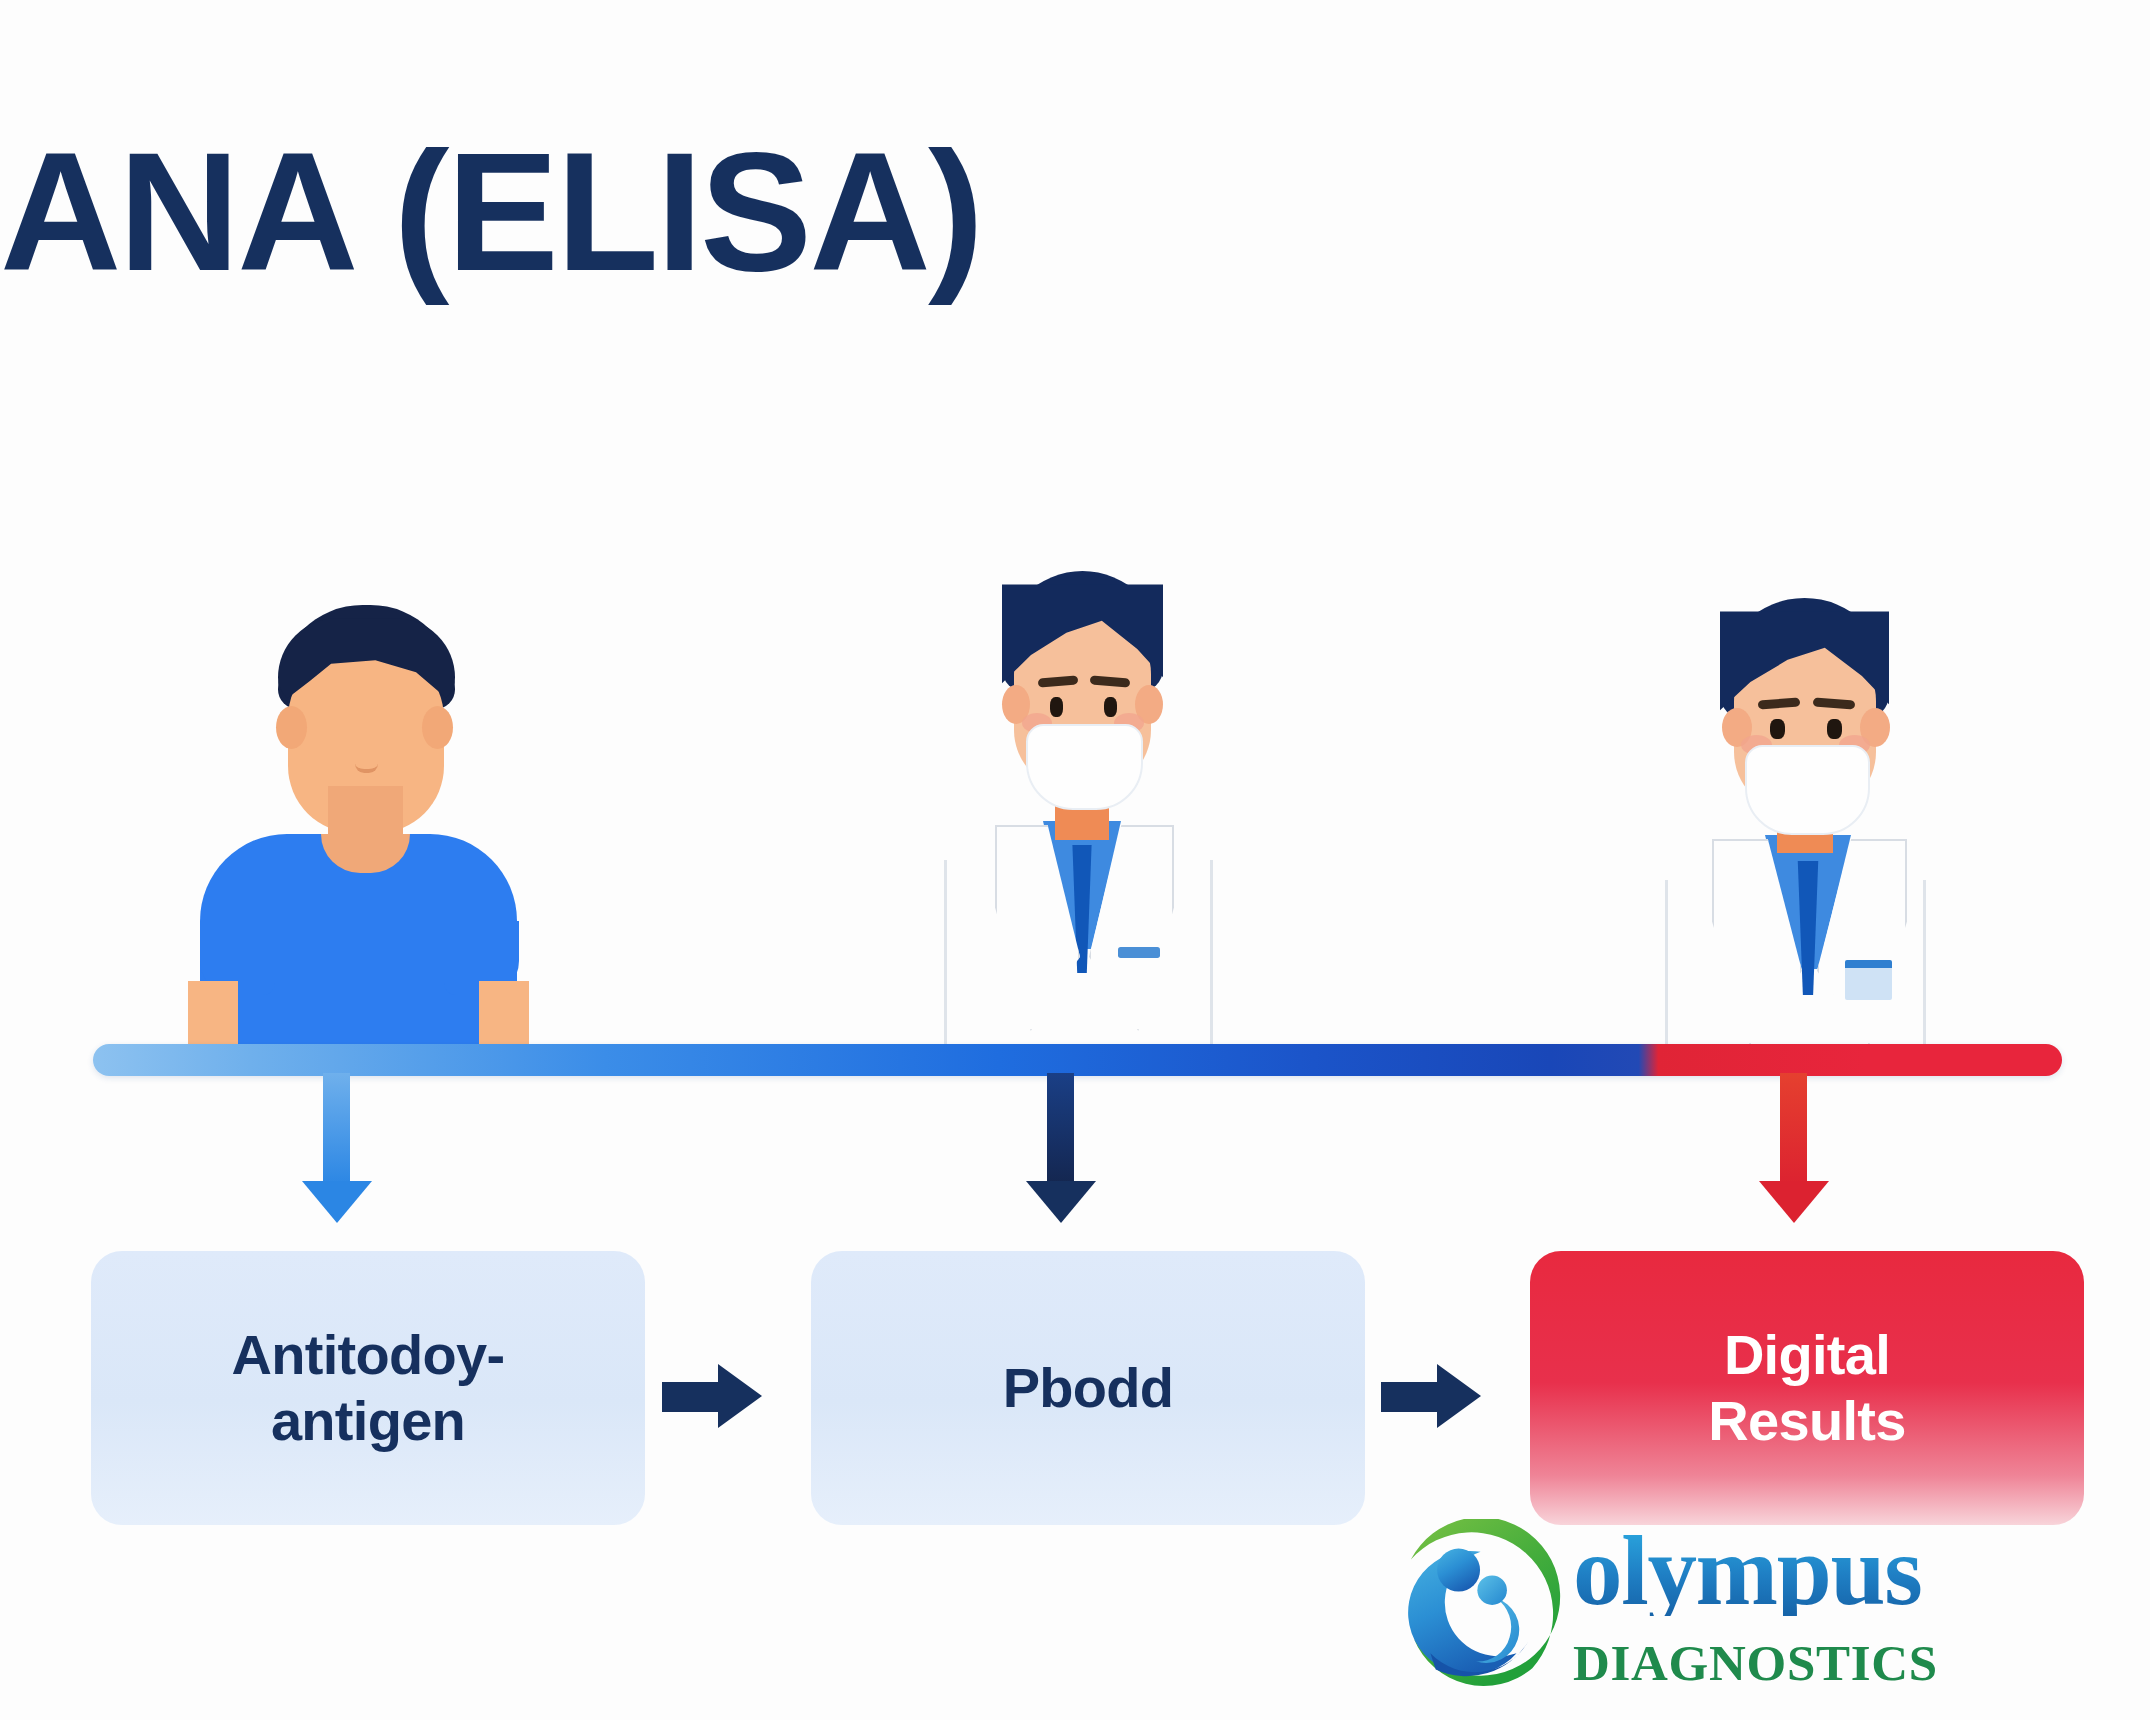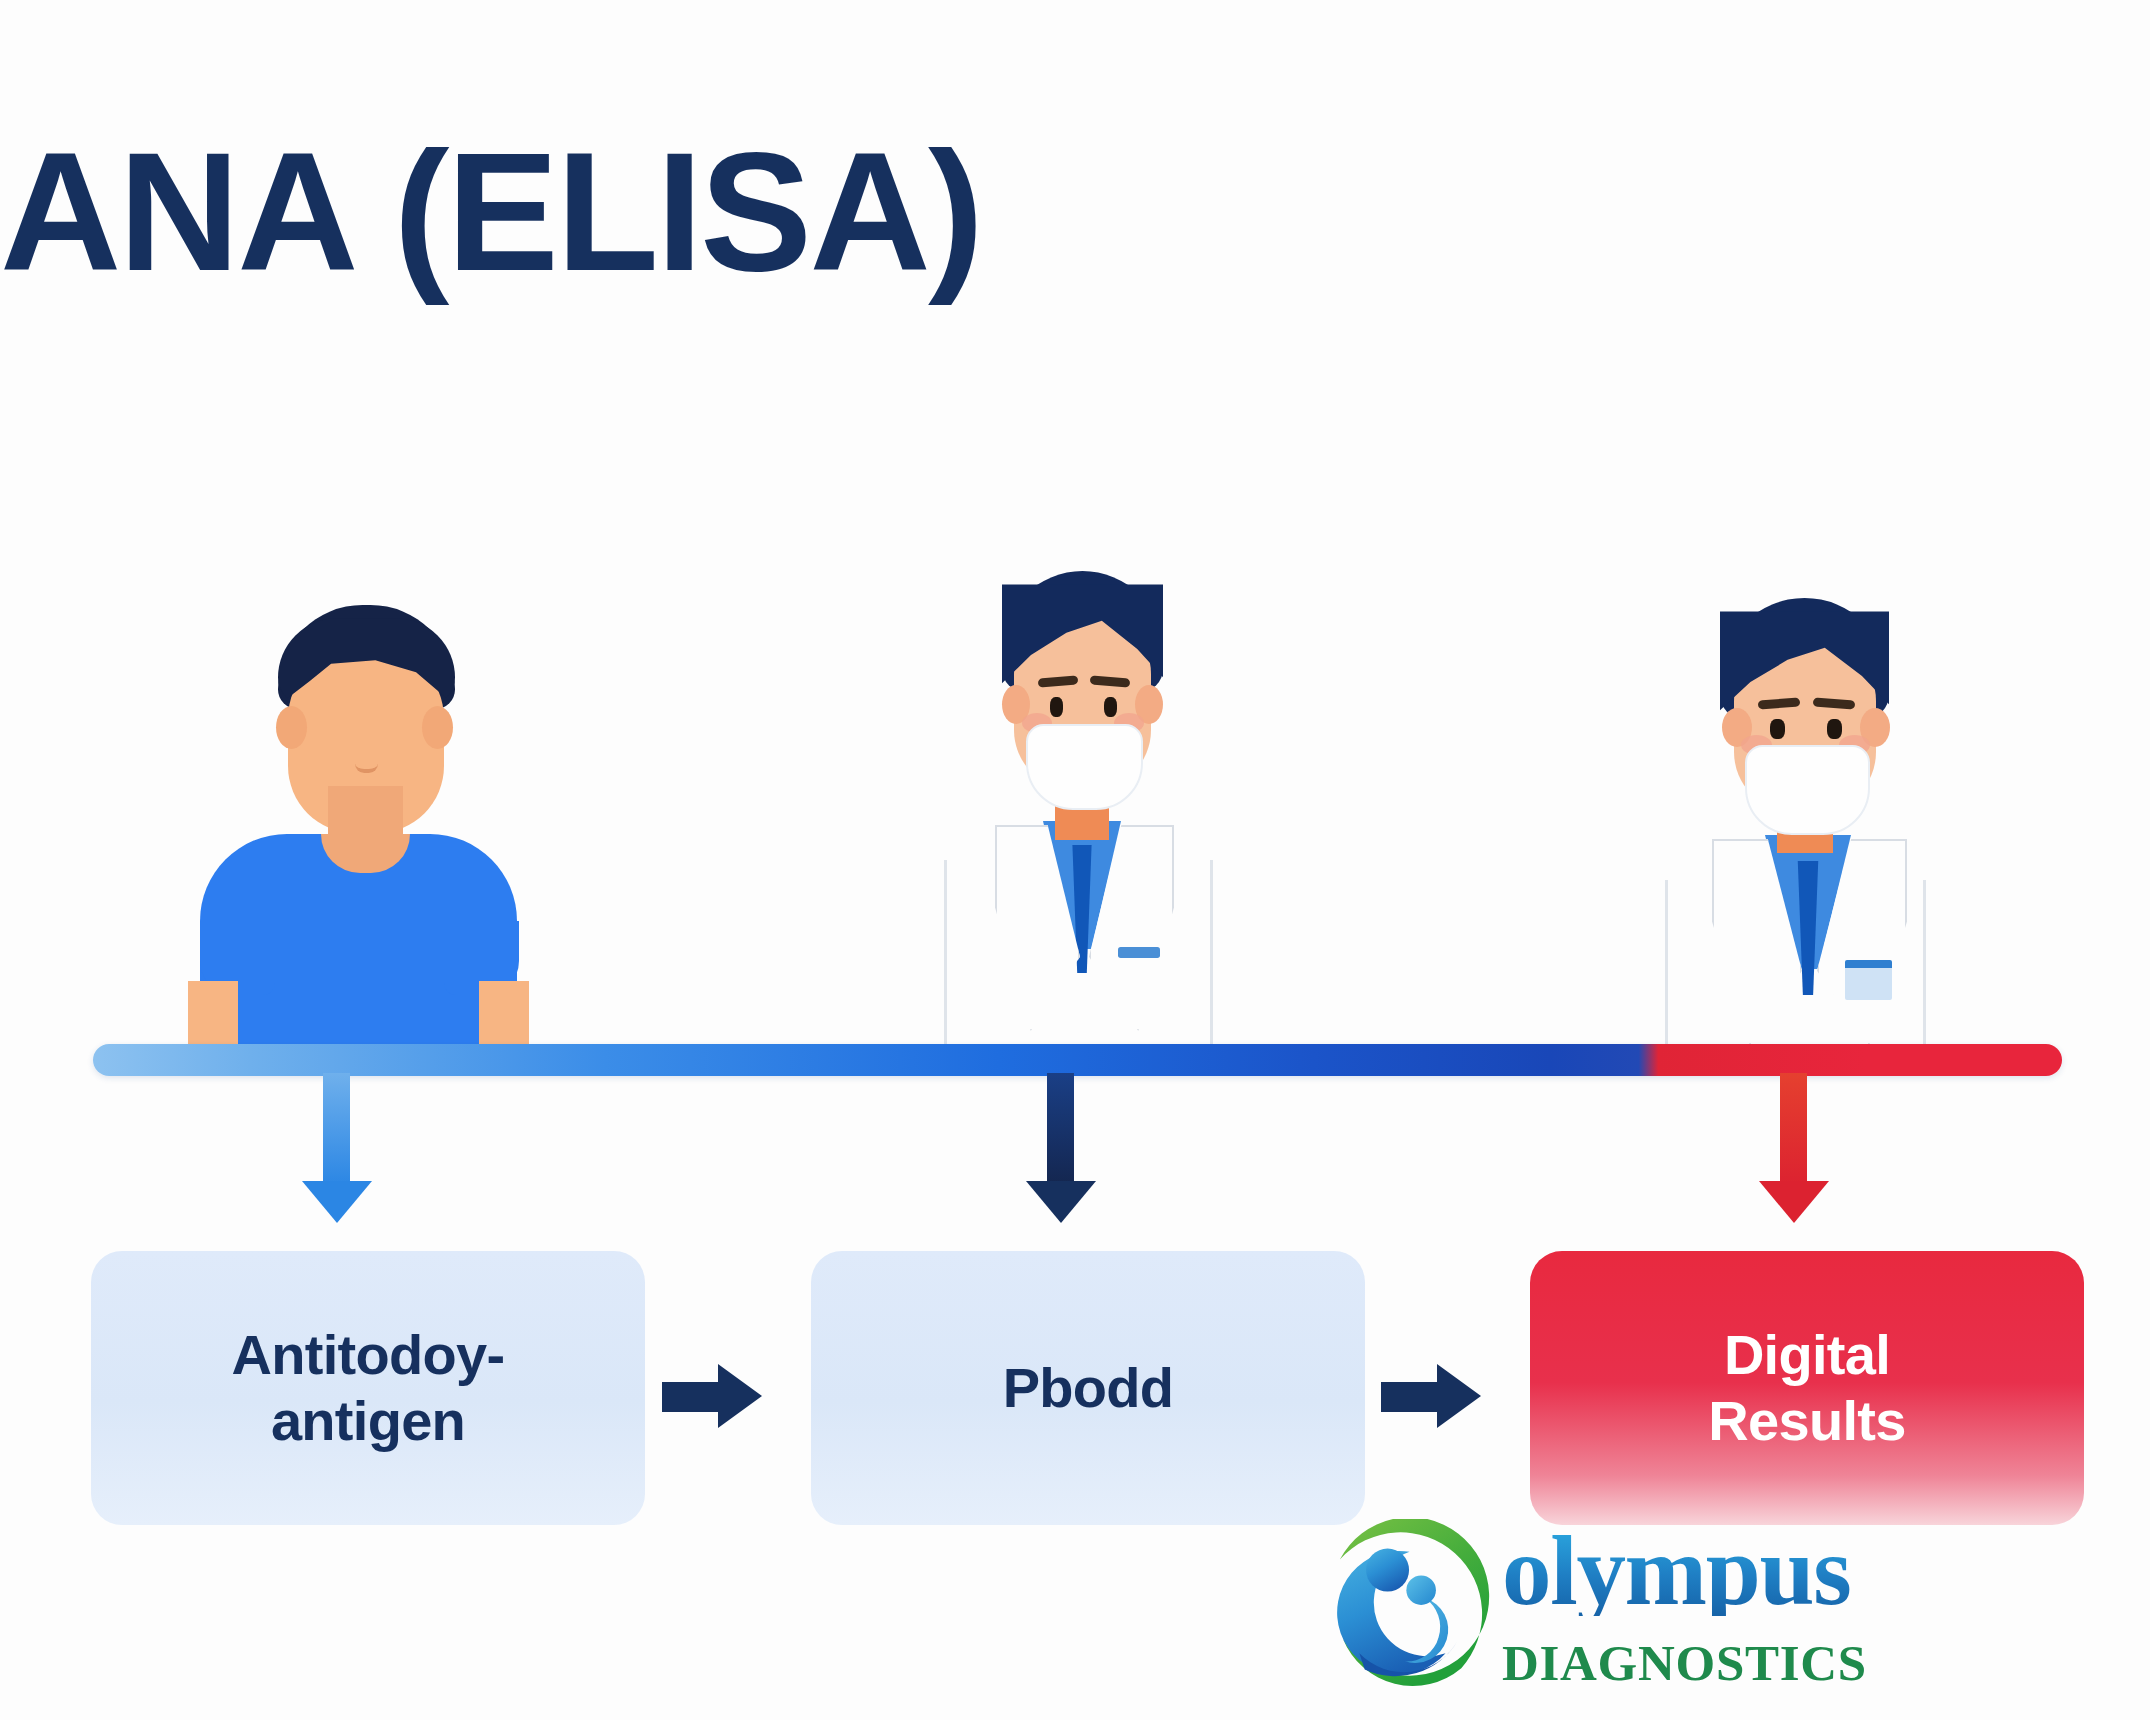--- a/index.html
+++ b/index.html
@@ -153,21 +153,20 @@
     box-sizing: border-box;
     padding: 0 27px;
   }
   .step-card.light {
     background: linear-gradient(180deg, #dfeafa 0%, #dae7f8 55%, #e6effb 100%);
     color: #16305e;
   }
   .step-card.accent {
     background: linear-gradient(180deg, #e8293f 0%, #e8304c 48%, #ef8497 82%, #f8d4da 100%);
     color: #ffffff;
-    border-radius: 32px;
   }
   .step-label {
     font-size: 56px;
     font-weight: 700;
     line-height: 1.18;
     letter-spacing: -0.7px;
   }
   #step-card-1 { left: 91px; }
   #step-card-2 { left: 811px; }
   #step-card-3 { left: 1530px; }
@@ -189,21 +188,21 @@
     border-top: 32px solid transparent;
     border-bottom: 32px solid transparent;
     border-left: 44px solid #16305e;
   }
   #step-arrow-1 { left: 662px; }
   #step-arrow-2 { left: 1381px; }
 
   
   #brand-logo {
     position: absolute;
-    left: 1300px;
+    left: 1371px;
     top: 1512px;
     width: 726px;
     height: 202px;
   }
   #logo-mark {
     position: absolute; left: 6.7px; top: 6.7px; width: 188px; height: 188px;
   }
   #logo-text-wrap {
     position: absolute; left: 202px; top: 13.4px; width: 511px;
   }

